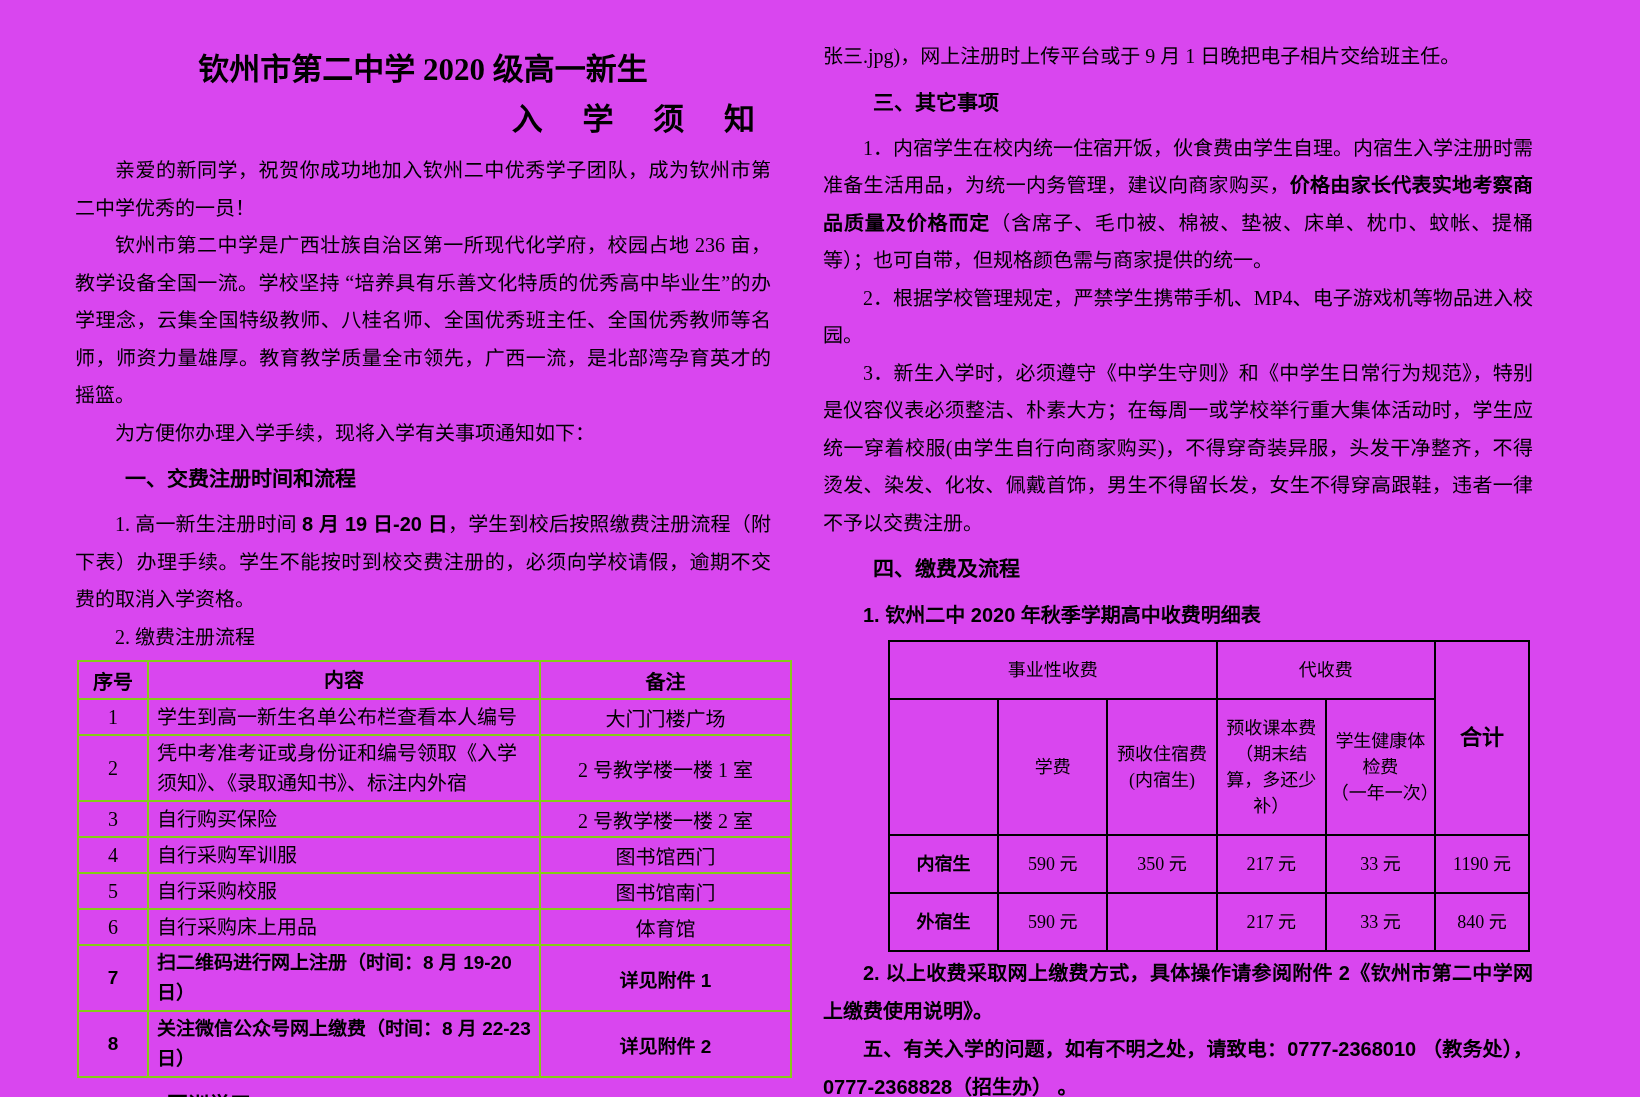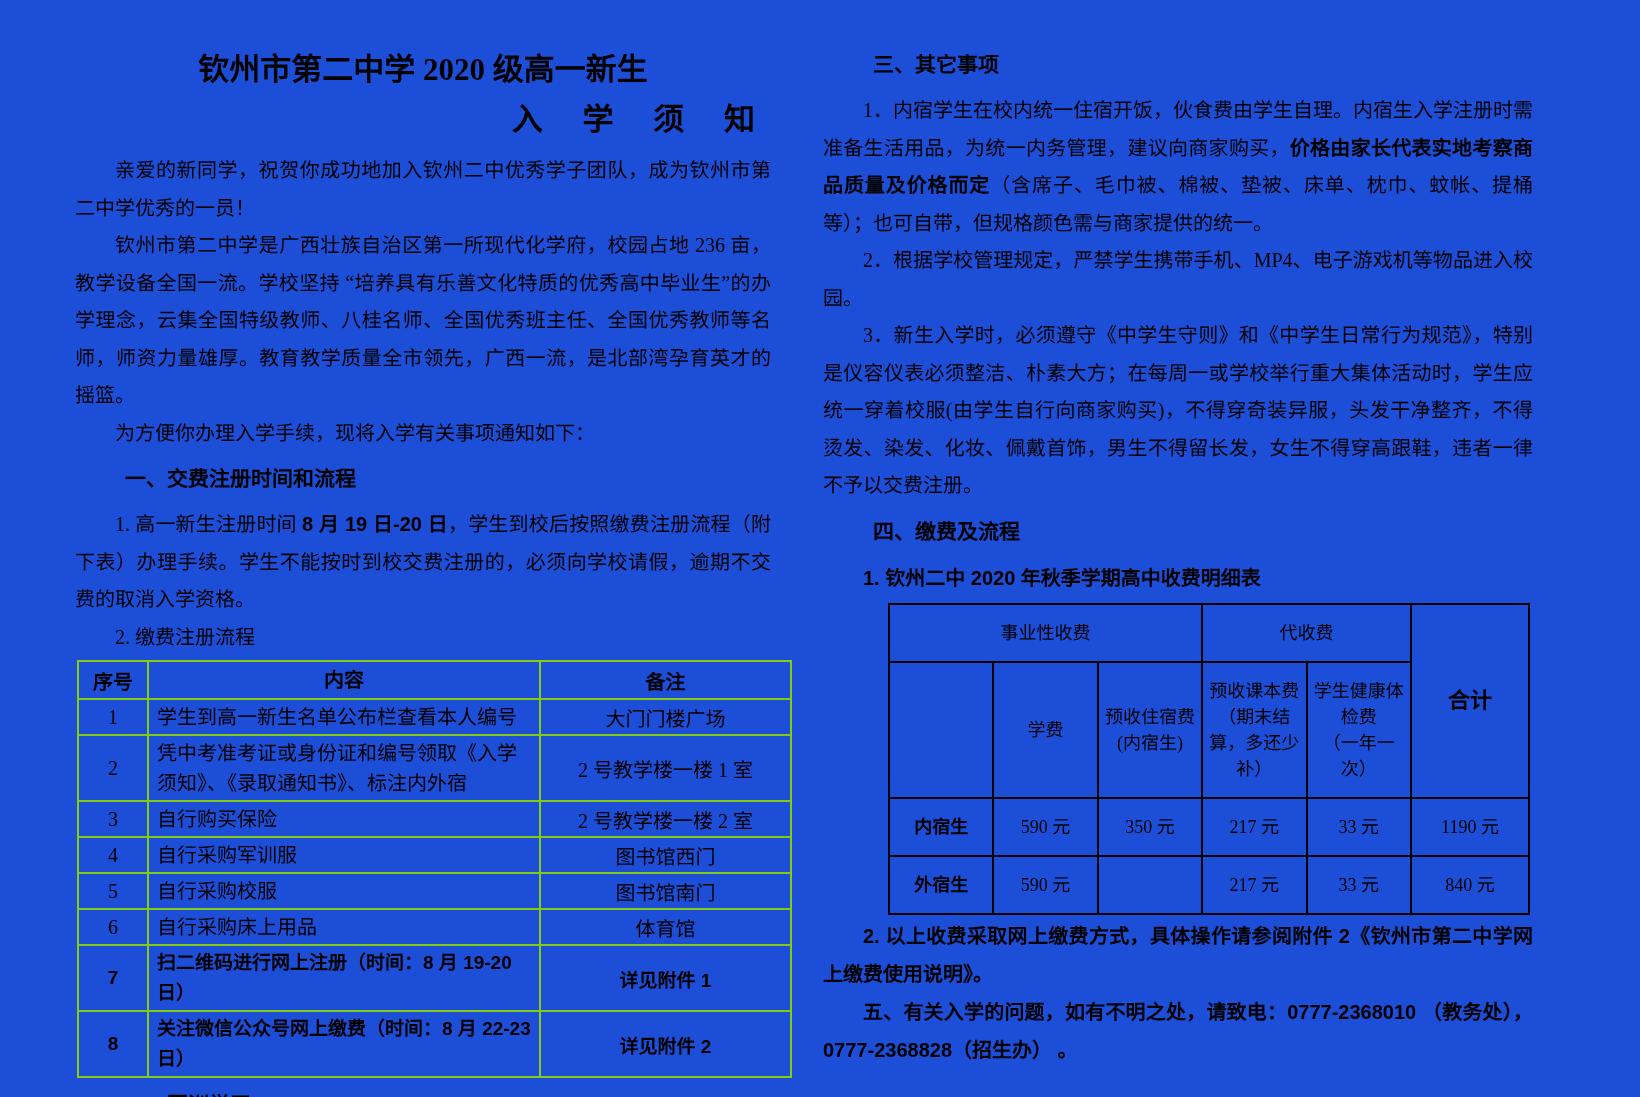--- a/index.html
+++ b/index.html
@@ -1,21 +1,21 @@
 <!DOCTYPE html>
 <html lang="zh-CN"><head>
 <meta charset="utf-8">
 <style>
   * { box-sizing: border-box; }
   html, body { margin: 0; padding: 0; background: #ffffff; }
   .page {
     position: relative;
     width: 1640px;
     height: 1097px;
-    background: #1d4ed8;
+    background: #d946ef;
     color: #000000;
     font-family: "Liberation Serif", "DejaVu Serif", serif;
     overflow: hidden;
   }
   .col { position: absolute; top: 38px; }
   .col-left  { left: 75px;  width: 696px; }
   .col-right { left: 823px; width: 710px; }
 
   .doc-title {
     text-align: center;
@@ -105,21 +105,21 @@
   .fee-table .total-cell {
     font-family: "Liberation Sans", "DejaVu Sans", sans-serif;
     font-weight: bold;
     font-size: 22px;
   }
   .w-label  { width: 74px; }
   .w-xuefei { width: 88px; }
   .w-zhusu  { width: 98px; }
   .w-keben  { width: 166px; }
   .w-tijian { width: 122px; }
-  .w-heji   { width: 118px; }
+  .w-heji   { width: 94px; }
 </style>
 </head>
 <body>
 
 <div class="page">
 
   <div class="col col-left">
     <div class="doc-title">钦州市第二中学 2020 级高一新生</div>
     <div class="doc-subtitle">入 学 须 知</div>
 
@@ -179,20 +179,21 @@
           <td class="c-note">详见附件 2</td>
         </tr>
       </tbody>
     </table>
 
     <p class="h2">二、军训学习</p>
 
   </div>
 
   <div class="col col-right">
+    <p class="p p-noindent">张三.jpg)，网上注册时上传平台或于 9 月 1 日晚把电子相片交给班主任。</p>
 
     <p class="h2">三、其它事项</p>
     <p class="p"><span>1．内宿学生在校内统一住宿开饭，伙食费由学生自理。内宿生入学注册时需准备生活用品，为统一内务管理，建议向商家购买，</span><span class="bold-run">价格由家长代表实地考察商品质量及价格而定</span><span>（含席子、毛巾被、棉被、垫被、床单、枕巾、蚊帐、提桶等）；也可自带，但规格颜色需与商家提供的统一。</span></p>
     <p class="p">2．根据学校管理规定，严禁学生携带手机、MP4、电子游戏机等物品进入校园。</p>
     <p class="p">3．新生入学时，必须遵守《中学生守则》和《中学生日常行为规范》，特别是仪容仪表必须整洁、朴素大方；在每周一或学校举行重大集体活动时，学生应统一穿着校服(由学生自行向商家购买)，不得穿奇装异服，头发干净整齐，不得烫发、染发、化妆、佩戴首饰，男生不得留长发，女生不得穿高跟鞋，违者一律不予以交费注册。</p>
 
     <p class="h2">四、缴费及流程</p>
     <p class="p-bold">1. 钦州二中 2020 年秋季学期高中收费明细表</p>
 
     <table class="fee-table">

